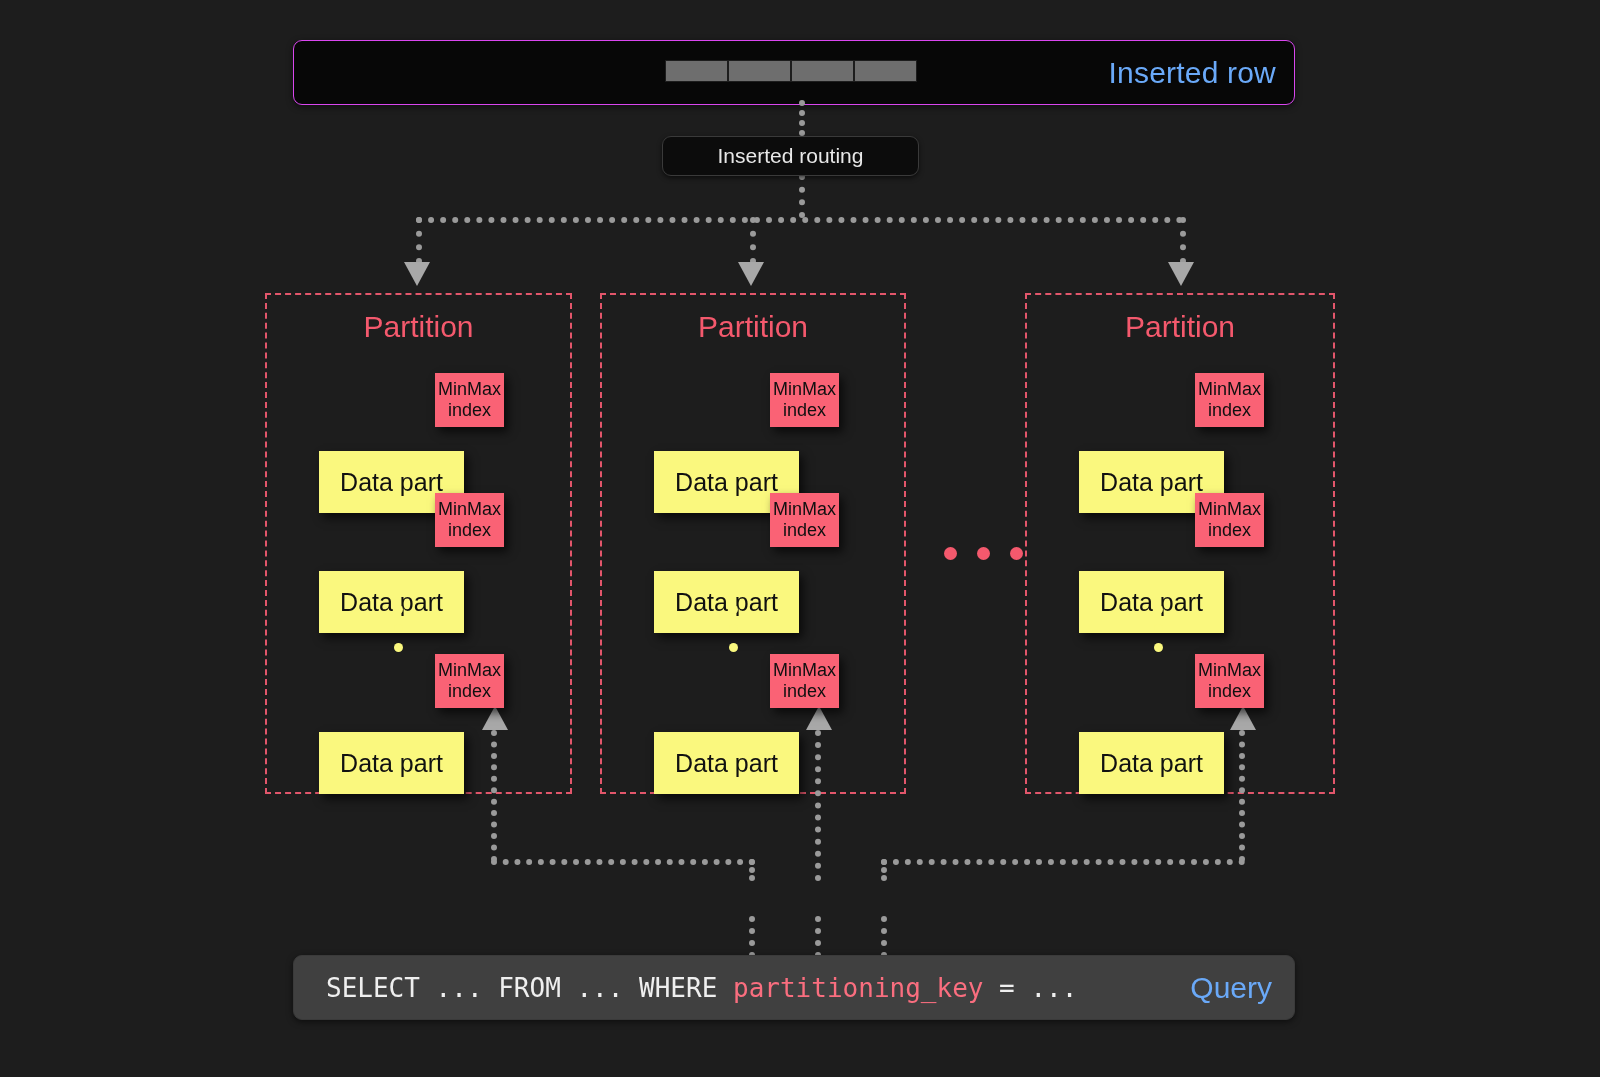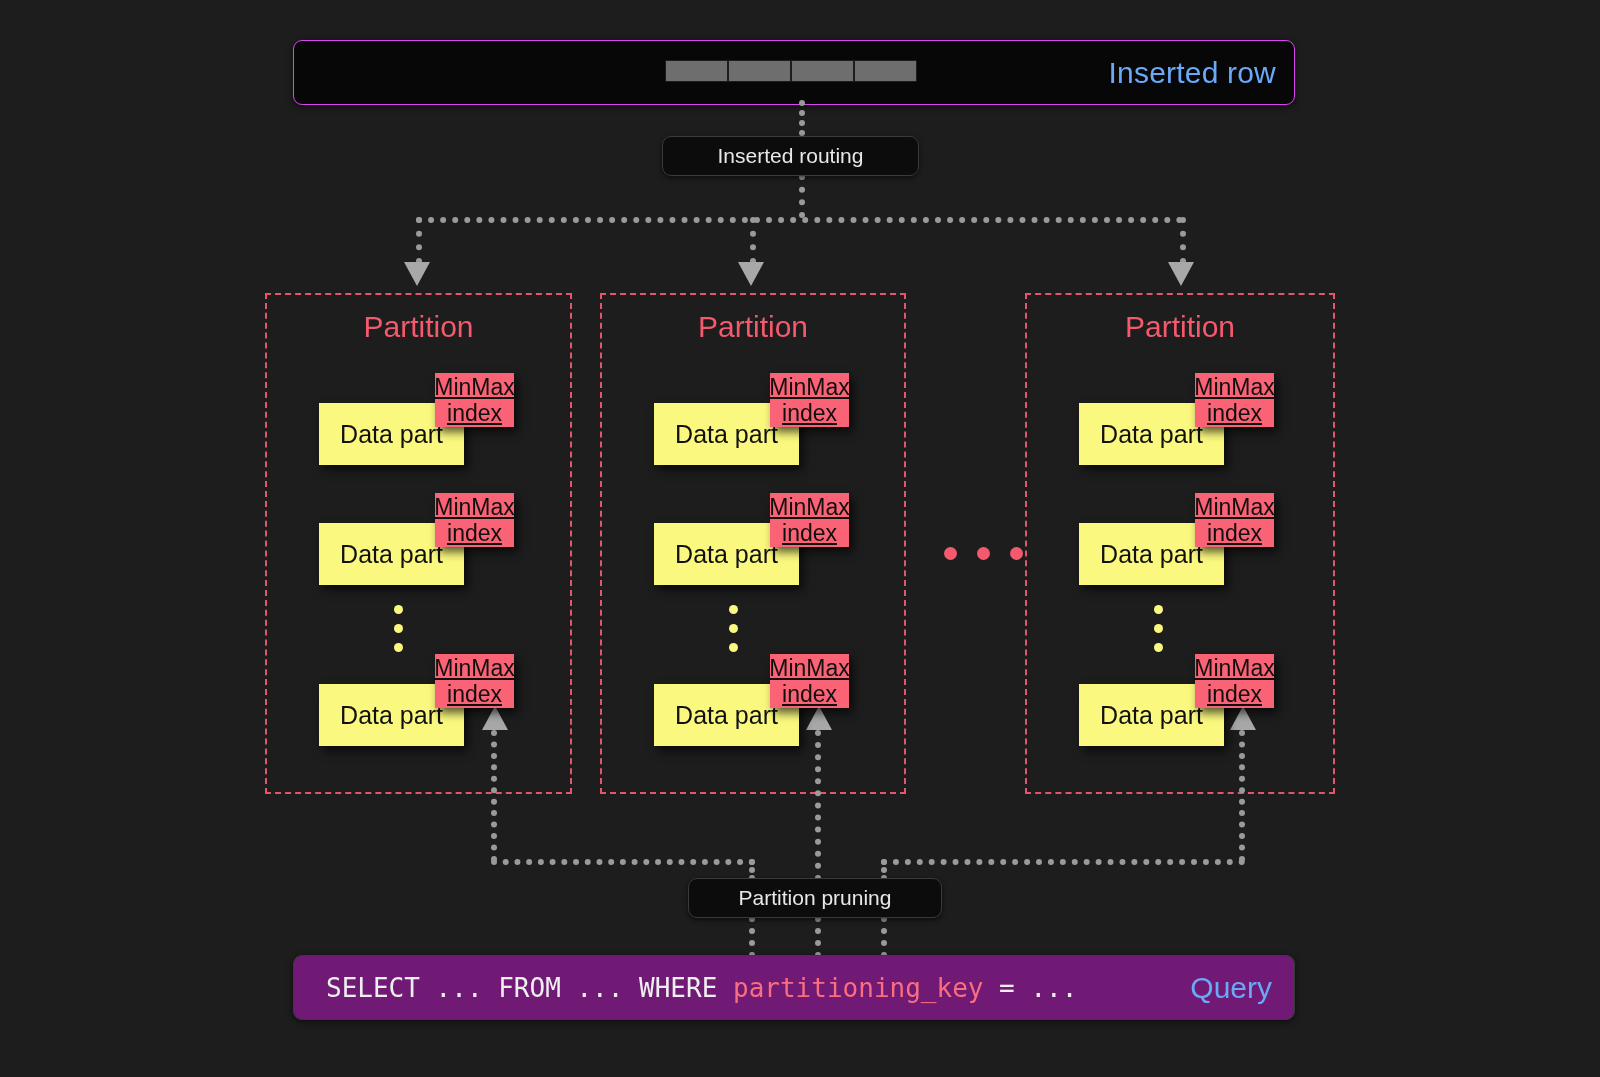--- a/index.html
+++ b/index.html
@@ -139,36 +139,36 @@
     width: 145px;
     height: 62px;
     background: #faf87e;
     color: #111;
     font-size: 25px;
     display: flex;
     align-items: center;
     justify-content: center;
     box-shadow: 4px 5px 9px rgba(0,0,0,0.65);
     z-index: 4;
+    margin-top: 48px;
   }
   .minmax {
     position: absolute;
-    width: 79px;
+    width: 69px;
     height: 54px;
     background: #fa6275;
     color: #101010;
-    font-size: 23px;
+    font-size: 18px;
     line-height: 1.15;
     text-align: center;
     display: flex;
     align-items: center;
     justify-content: center;
     box-shadow: 4px 5px 9px rgba(0,0,0,0.65);
     z-index: 5;
-    text-decoration: underline;
   }
 
   .vdots {
     position: absolute;
     width: 10px;
     display: flex;
     flex-direction: column;
     gap: 10px;
     z-index: 4;
   }
@@ -191,21 +191,21 @@
     display: block;
   }
 
   
   .query-bar {
     position: absolute;
     left: 293px;
     top: 955px;
     width: 1000px;
     height: 63px;
-    background: #701a75;
+    background: #404040;
     border: 1px solid #3a3a3a;
     border-radius: 9px;
     box-shadow: 0 2px 6px rgba(0,0,0,0.55);
     z-index: 6;
   }
   .query-text {
     position: absolute;
     left: 32px;
     top: 50%;
     transform: translateY(-50%);
@@ -390,23 +390,20 @@
   <div class="dseg v" style="left:749px; top:859px; height:22px;"></div>
 
   <div class="arrow-up" style="left:806px; top:706px;"></div>
   <div class="dseg v" style="left:815px; top:730px; height:151px;"></div>
 
   <div class="arrow-up" style="left:1230px; top:706px;"></div>
   <div class="dseg v" style="left:1239px; top:730px; height:132px;"></div>
   <div class="dseg h" style="left:881px; top:859px; width:364px;"></div>
   <div class="dseg v" style="left:881px; top:859px; height:22px;"></div>
 
-  <div class="pill pill-pruning">
-    <span>Partition pruning</span>
-  </div>
 
   <div class="dseg v" style="left:749px; top:916px; height:42px;"></div>
   <div class="dseg v" style="left:815px; top:916px; height:42px;"></div>
   <div class="dseg v" style="left:881px; top:916px; height:42px;"></div>
 
   <div class="query-bar">
     <div class="query-text"><span>SELECT ... FROM ... WHERE </span><span class="kw">partitioning_key</span><span> = ...</span></div>
     <div class="query-label">Query</div>
   </div>
 

